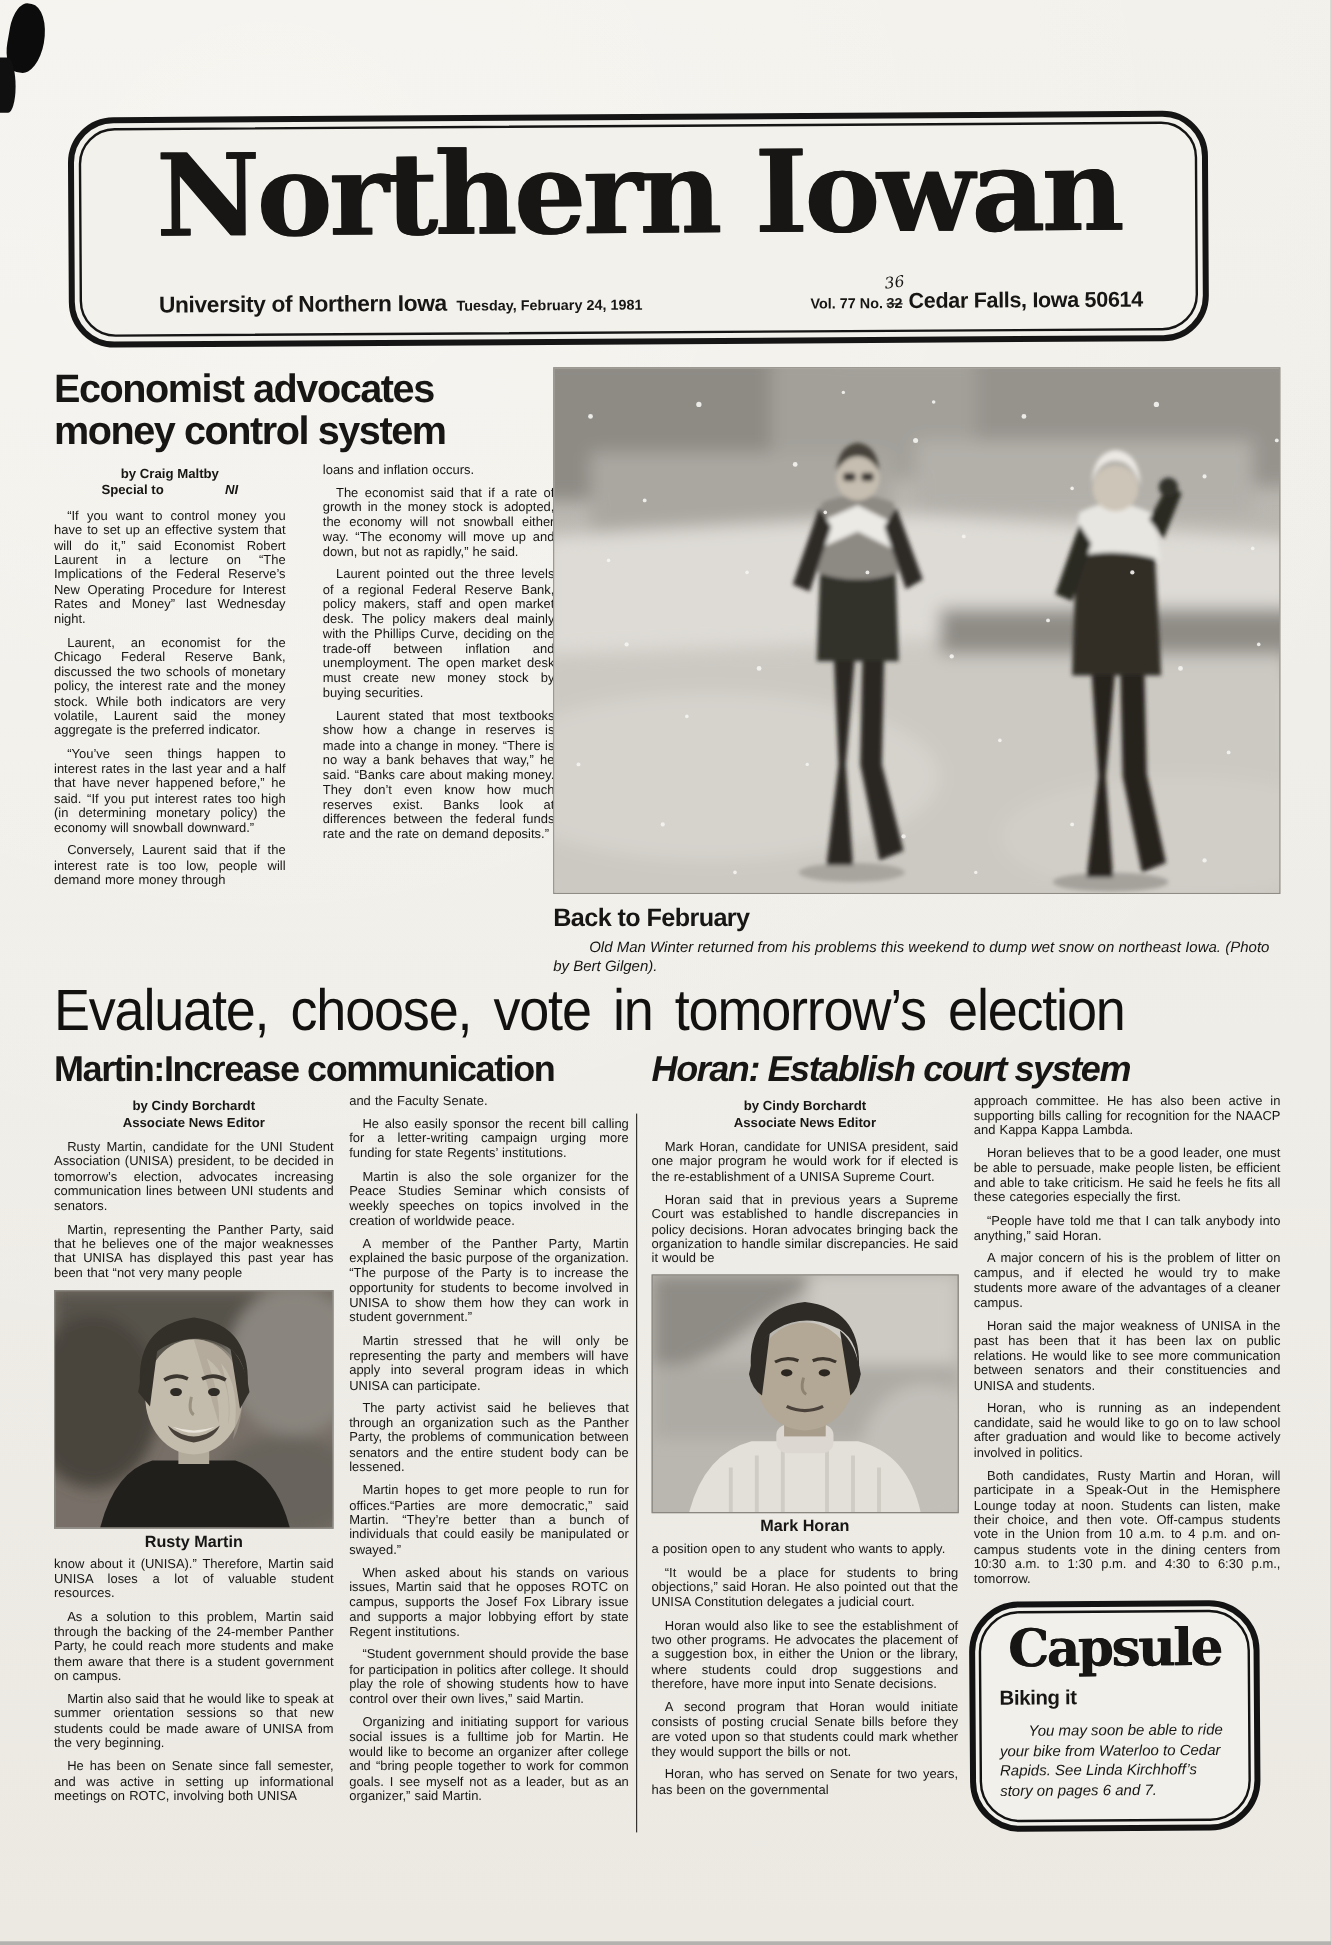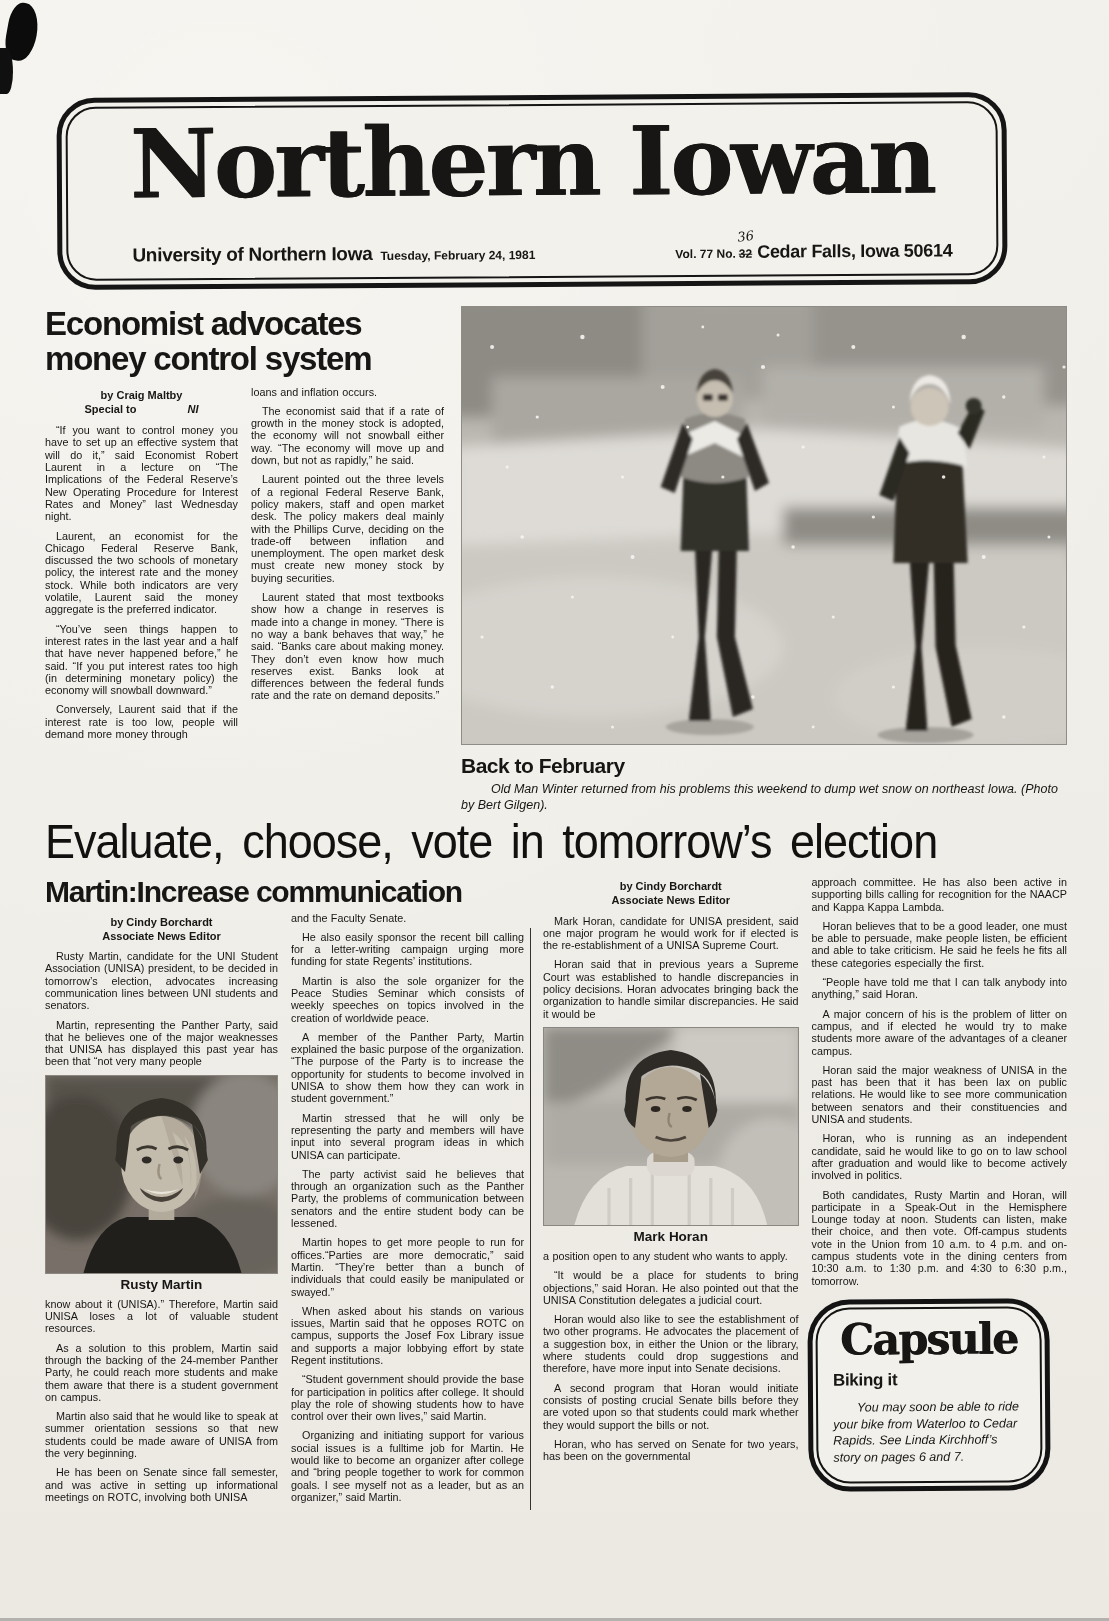--- a/index.html
+++ b/index.html
@@ -46,21 +46,21 @@
 
   
   .para { font-size:10.8px; line-height:1.14; text-align:justify; text-indent:11px;
           margin:0 0 7px; word-spacing:0.4px; }
   .cont p:first-child { text-indent:0; }
 
   
   .top-story { position:absolute; left:45px; top:306px; width:1022px; display:flex; gap:16px; }
   .ts-left { width:400px; flex:0 0 400px; }
   .econ-headline { font-size:33px; line-height:1.07; letter-spacing:-1.2px; font-weight:700; margin-bottom:9px; }
-  .ts-cols { display:flex; gap:13px; }
+  .ts-cols { display:flex; gap:31px; }
   .ts-col { width:193px; flex:0 0 193px; }
   .byline { text-align:center; font-weight:700; font-size:11px; line-height:1.3; margin:2px 0 8px; }
   .byline em { font-style:italic;padding-left:48px; }
   .ts-right { flex:1; }
   .photo-frame { border:1px solid #8f8c86; background:#c6c3bd; }
   .photo-frame svg { display:block; width:100%; height:437px; }
   .photo-title { font-size:21px; font-weight:700; letter-spacing:-0.5px; margin:9px 0 3px; }
   .photo-cap { font-size:12.5px; font-style:italic; line-height:1.3; text-indent:30px; }
 
   
@@ -298,33 +298,34 @@
               <p class="para">As a solution to this problem, Martin said through the backing of the 24-member Panther Party, he could reach more students and make them aware that there is a student government on campus.</p>
               <p class="para">Martin also said that he would like to speak at summer orientation sessions so that new students could be made aware of UNISA from the very beginning.</p>
               <p class="para">He has been on Senate since fall semester, and was active in setting up informational meetings on ROTC, involving both UNISA</p>
             </div>
         </div>
         <div class="col cont">
             <p class="para">and the Faculty Senate.</p>
             <p class="para">He also easily sponsor the recent bill calling for a letter-writing campaign urging more funding for state Regents’ institutions.</p>
             <p class="para">Martin is also the sole organizer for the Peace Studies Seminar which consists of weekly speeches on topics involved in the creation of worldwide peace.</p>
             <p class="para">A member of the Panther Party, Martin explained the basic purpose of the organization. “The purpose of the Party is to increase the opportunity for students to become involved in UNISA to show them how they can work in student government.”</p>
-            <p class="para">Martin stressed that he will only be representing the party and members will have input into several program ideas in which UNISA can participate.</p>
+            <p class="para">Martin stressed that he will only be representing the party and members will have apply into several program ideas in which UNISA can participate.</p>
             <p class="para">The party activist said he believes that through an organization such as the Panther Party, the problems of communication between senators and the entire student body can be lessened.</p>
             <p class="para">Martin hopes to get more people to run for offices.“Parties are more democratic,” said Martin. “They’re better than a bunch of individuals that could easily be manipulated or swayed.”</p>
             <p class="para">When asked about his stands on various issues, Martin said that he opposes ROTC on campus, supports the Josef Fox Library issue and supports a major lobbying effort by state Regent institutions.</p>
             <p class="para">“Student government should provide the base for participation in politics after college. It should play the role of showing students how to have control over their own lives,” said Martin.</p>
             <p class="para">Organizing and initiating support for various social issues is a fulltime job for Martin. He would like to become an organizer after college and “bring people together to work for common goals. I see myself not as a leader, but as an organizer,” said Martin.</p>
           </div>
       </div>
     </article>
 
     <div class="vdivider"></div>
 
     <article class="half half-right">
+      <h2>Horan: Establish court system</h2>
       <div class="cols">
         <div class="col">
           <div class="by2">
             <div>by Cindy Borchardt</div>
             <div>Associate News Editor</div>
           </div>
           <div>
               <p class="para">Mark Horan, candidate for UNISA president, said one major program he would work for if elected is the re-establishment of a UNISA Supreme Court.</p>
               <p class="para">Horan said that in previous years a Supreme Court was established to handle discrepancies in policy decisions. Horan advocates bringing back the organization to handle similar discrepancies. He said it would be</p>
             </div>

